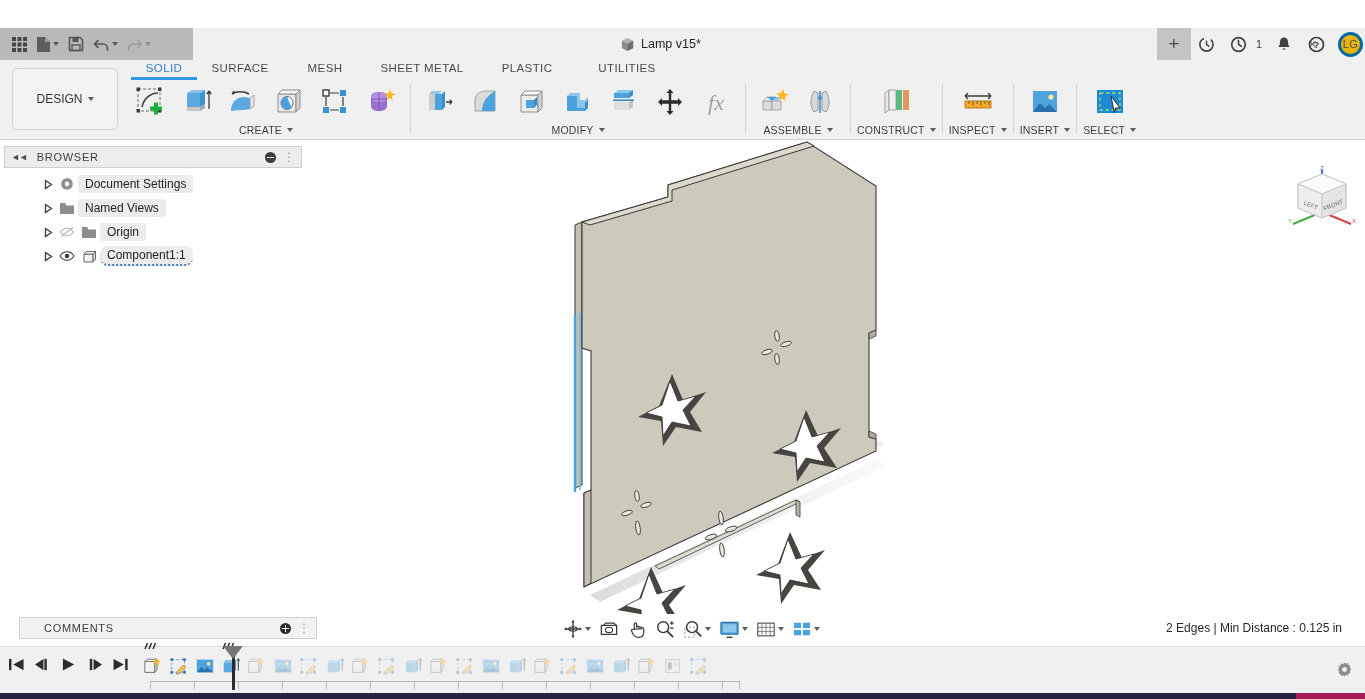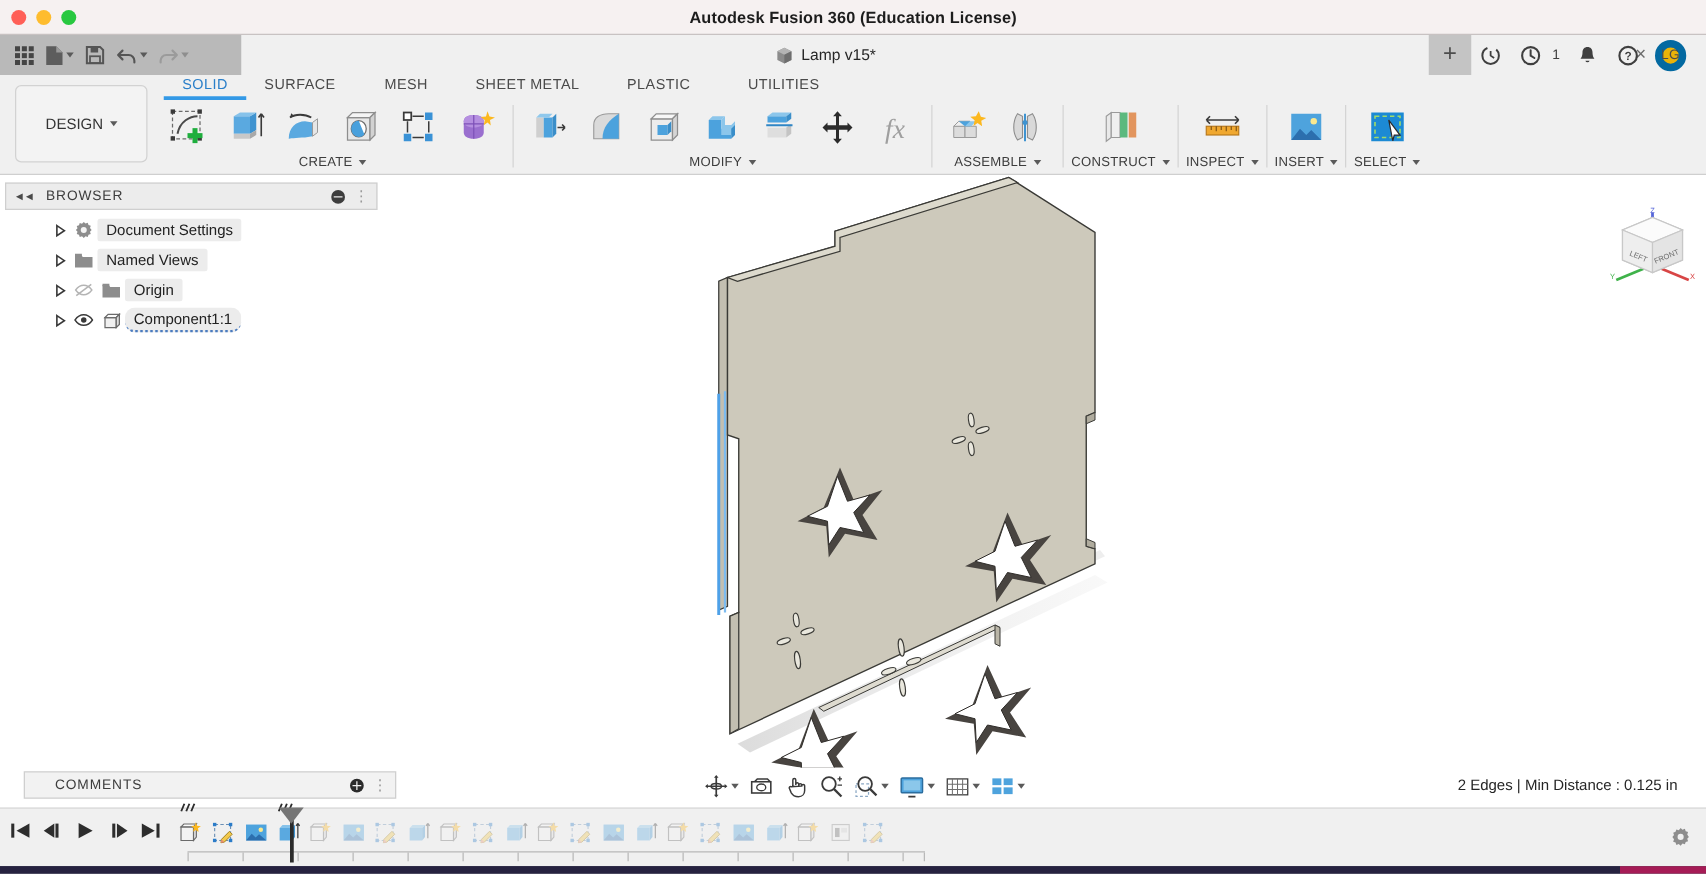--- a/index.html
+++ b/index.html
@@ -65,23 +65,23 @@
   }
   .plus-tab {
     width: 34px; height: 32px; background: #c4c4c4; display: flex; align-items: center; justify-content: center;
     color: #4d4d4d; font-size: 19px; font-weight: 300;
   }
   .ribbon-icon-btn {
     width: 32px; height: 32px; display: flex; align-items: center; justify-content: center; color: #3f3f3f;
   }
   .notif-count { font-size: 11px; color: #3f3f3f; margin-left: 1px; margin-right: 6px; }
   .avatar {
-    width: 25px; height: 25px; border-radius: 50%; background: #eab308; border: 6px solid #0369a1;
+    width: 25px; height: 25px; border-radius: 50%; background: #eab308; border: 3px solid #0369a1;
     display: flex; align-items: center; justify-content: center;
-    font-size: 11px; color: #4c4c4c; margin: 0 16px 0 6px; letter-spacing: .3px;
+    font-size: 11px; color: #4c4c4c; margin: 0 2px 0 6px; letter-spacing: .3px;
   }
 
   
   .ribbon {
     position: absolute; left: 0; top: 60px; width: 1365px; height: 80px;
     background: #f0f0f0; border-bottom: 1px solid #cfcfcf;
   }
   .design-box {
     position: absolute; left: 12px; top: 8px; width: 106px; height: 62px;
     border: 1px solid #d2d2d2; border-radius: 5px; background: #f3f3f3;
@@ -184,28 +184,20 @@
   .tl-gear { position: absolute; right: 12px; top: 14px; color: #8a8a8a; }
   .bottom-strip { position: absolute; left: 0; top: 693px; width: 1365px; height: 6px; background: #1d1b36; }
   .bottom-strip .magenta { position: absolute; left: 1296px; top: 0; width: 69px; height: 6px; background: #a61c56; }
   .bottom-strip .dark2 { position: absolute; left: 0; top: 0; width: 1296px; height: 6px; background: #262240; }
 </style>
 </head>
 <body>
 
 <div id="app">
 
-  <div class="titlebar">
-    <div class="traffic">
-      <div class="dot red"></div>
-      <div class="dot yellow"></div>
-      <div class="dot green"></div>
-    </div>
-    <div class="app-title">Autodesk Fusion 360 (Education License)</div>
-  </div>
 
   <div class="qatbar">
     <div class="qat-left">
       <div class="qat-btn">
         <svg width="17" height="17" viewBox="0 0 17 17">
             <g fill="#454545">
           <rect x="1" y="1" width="4" height="4"></rect>
               <rect x="6.5" y="1" width="4" height="4"></rect>
               <rect x="12" y="1" width="4" height="4"></rect>
           <rect x="1" y="6.5" width="4" height="4"></rect>

